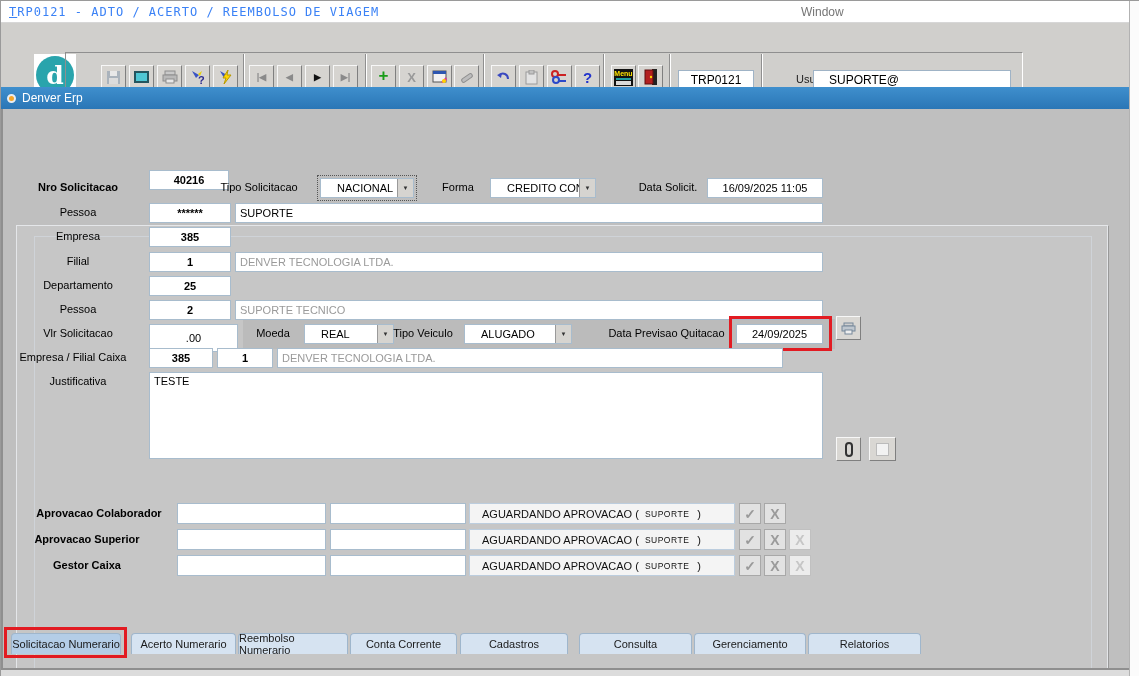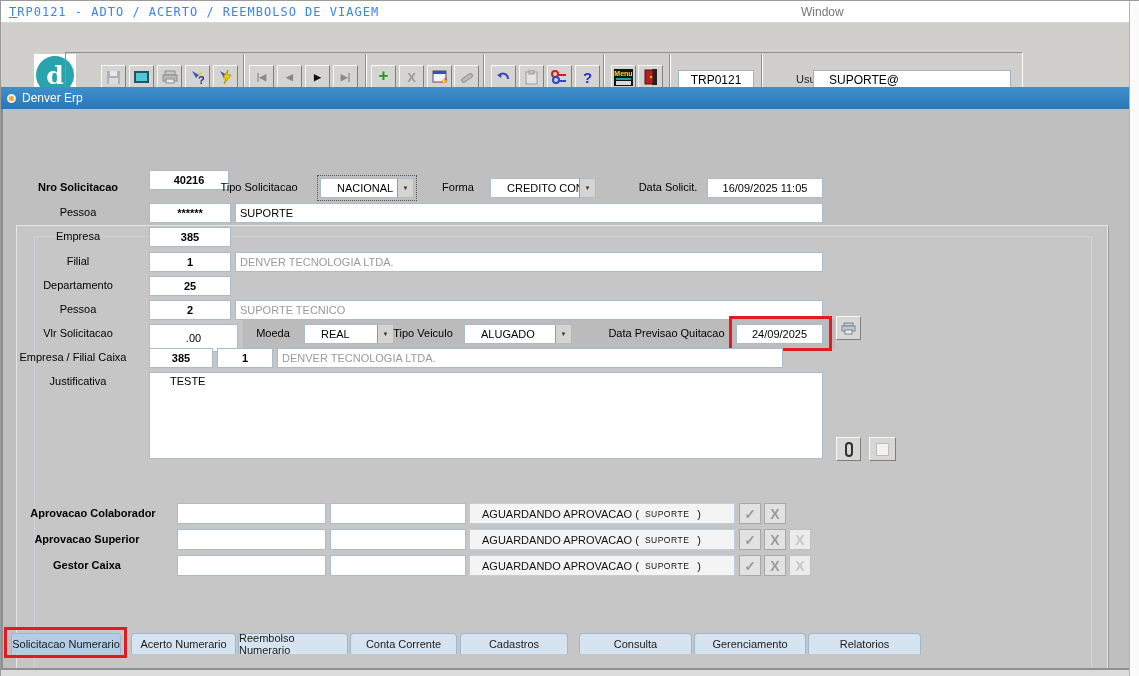--- a/index.html
+++ b/index.html
@@ -45,21 +45,21 @@
   .fld.left{justify-content:flex-start;padding-left:4px;}
   .fld.grayt{color:#9a9a9a;}
   .dd{position:absolute;background:#fff;border:1px solid #a8bccd;display:flex;align-items:center;}
   .dd .val{flex:1;padding-left:16px;overflow:hidden;white-space:nowrap;}
   .dd .arrow{width:16px;height:100%;background:#d6d4d0;border-left:1px solid #9a9a9a;
              display:flex;align-items:center;justify-content:center;font-size:6px;color:#333;}
   .dd.focused{outline:1px dotted #555;outline-offset:2px;}
   .band{position:absolute;left:240px;top:318px;width:592px;height:30px;background:#bbbbbb;}
   .redbox{position:absolute;border:3px solid #e21b22;pointer-events:none;}
   .memo{position:absolute;left:146px;top:371px;width:674px;height:87px;background:#fff;border:1px solid #a8bccd;
-        padding:2px 20px;font-size:11px;}
+        padding:2px 4px;font-size:11px;}
   .sqbtn{position:absolute;width:25px;height:24px;background:#d9d7d3;
         border-top:1px solid #f7f7f7;border-left:1px solid #f7f7f7;border-bottom:1px solid #7f7f7f;border-right:1px solid #7f7f7f;
         display:flex;align-items:center;justify-content:center;}
   
   .status{position:absolute;background:#f4f4f4;border:1px solid #bccdde;display:flex;align-items:center;padding-left:12px;font-size:11px;color:#111;}
   .status .person{font-size:8.5px;margin:0 8px 0 6px;letter-spacing:.5px;}
   .ckbtn{position:absolute;width:22px;height:21px;background:#e2e2e2;border:1px solid #a8a8a8;
          display:flex;align-items:center;justify-content:center;font-weight:bold;color:#9a9a9a;font-size:14px;}
   .ckbtn.dis{color:#c6c6c6;background:#ececec;border-color:#c0c0c0;}
   
@@ -280,21 +280,21 @@
     <div class="memo" style="top:263px">TESTE</div>
     <div class="sqbtn" style="left:833px;top:328px">
       <svg width="10" height="15">
           <rect x="2" y="1" width="6" height="13" rx="3" fill="none" stroke="#333" stroke-width="2"></rect>
         </svg>
     </div>
     <div class="sqbtn" style="left:866px;top:328px;width:27px">
       <div style="width:13px;height:13px;background:#f2f2f2;border:1px solid #bbb;"></div>
     </div>
 
-    <div class="lbl b" style="left:6px;top:398px;width:168px">Aprovacao Colaborador</div>
+    <div class="lbl b" style="left:12px;top:398px;width:168px">Aprovacao Colaborador</div>
     <div class="fld" style="left:174px;top:394px;width:149px;height:21px"></div>
     <div class="fld" style="left:327px;top:394px;width:136px;height:21px"></div>
     <div class="status" style="left:466px;top:394px;width:266px;height:21px">
       <span>AGUARDANDO APROVACAO (</span>
         <span class="person">SUPORTE</span>
         <span>)</span>
     </div>
     <div class="ckbtn" style="left:736px;top:394px">
         <span>✓</span>
       </div>

